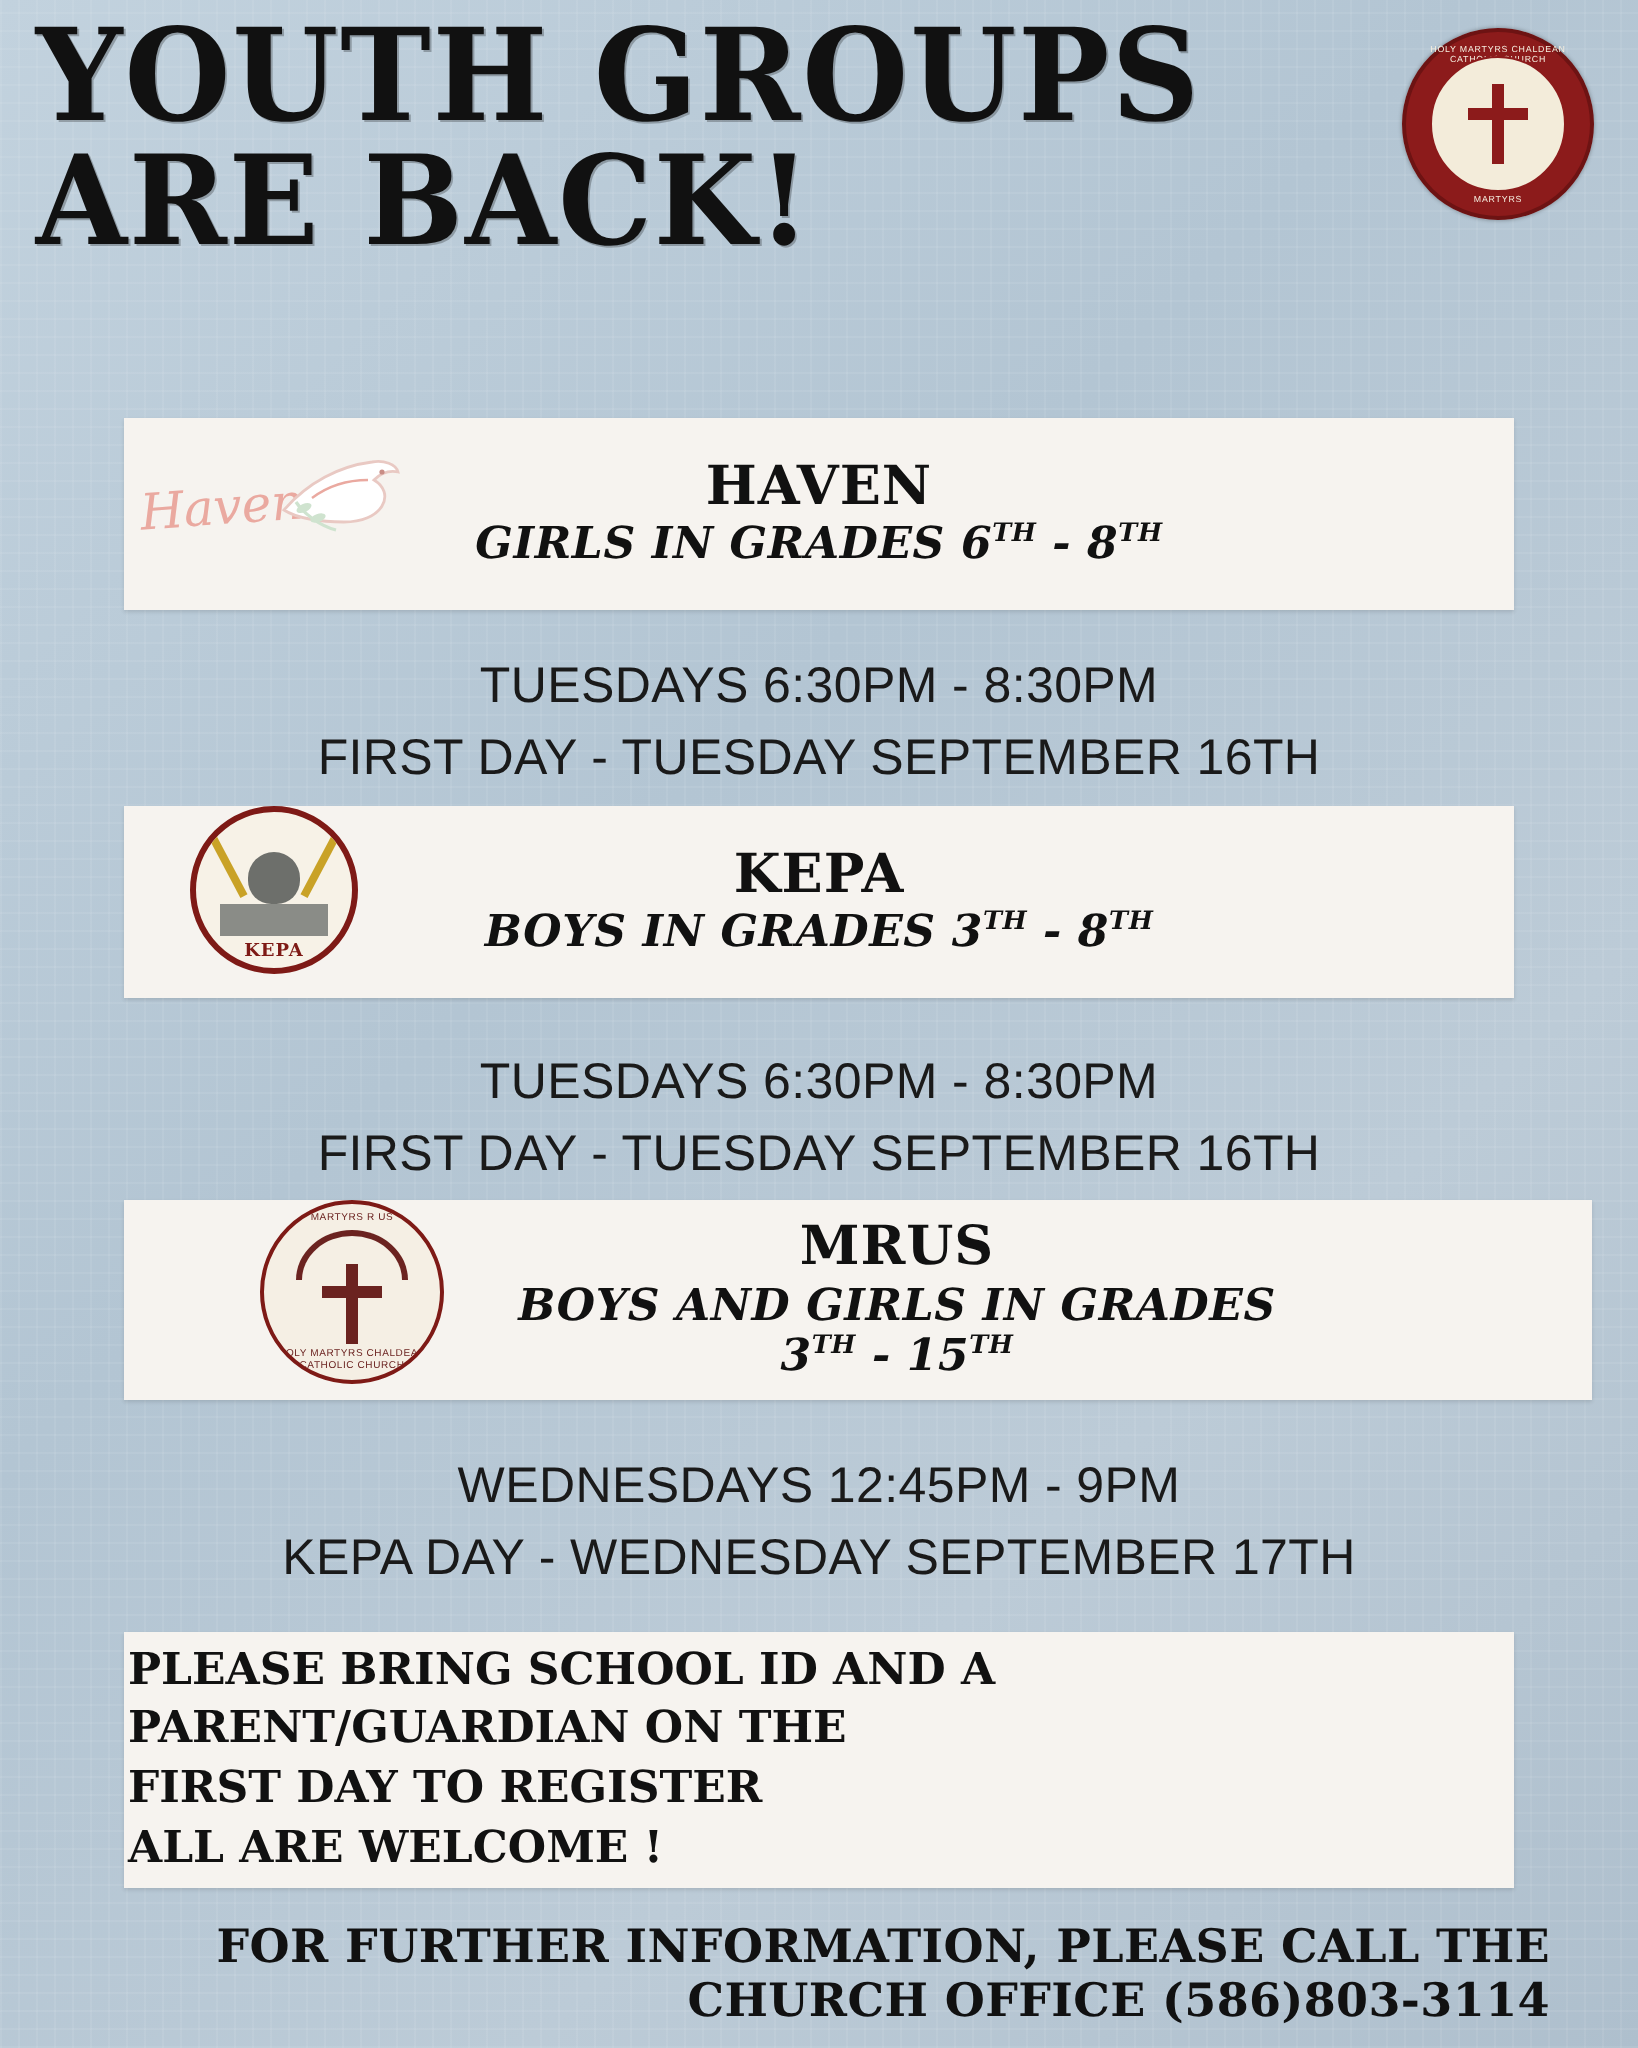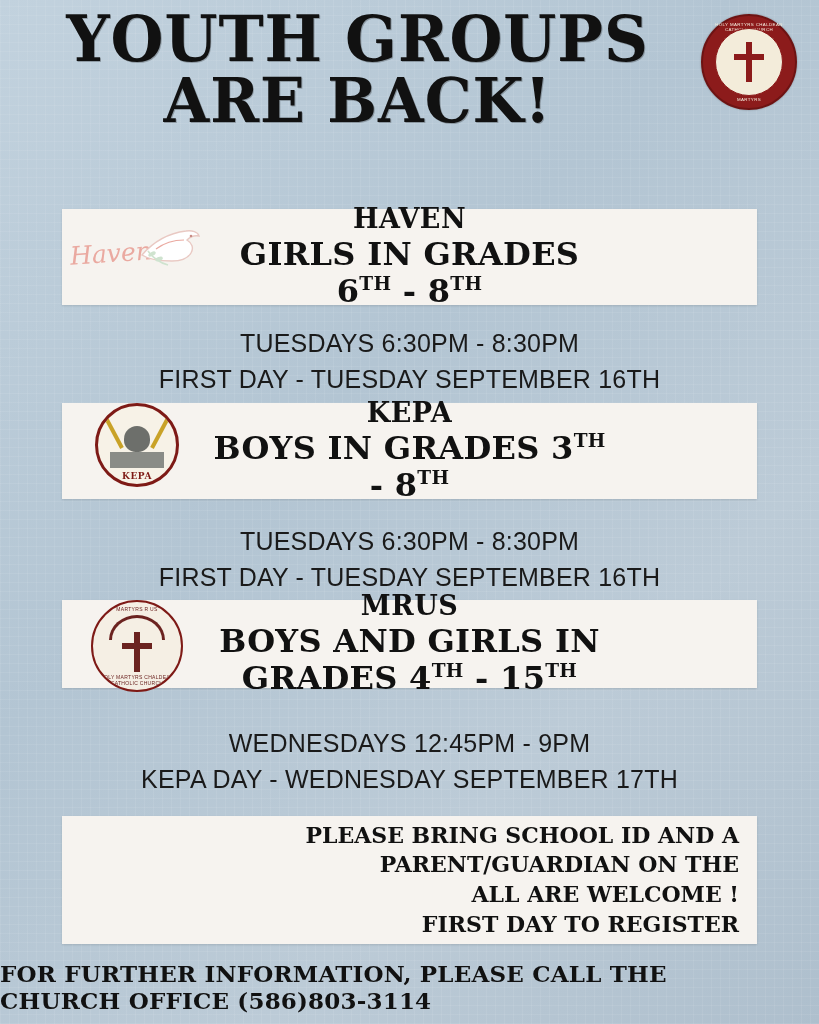--- a/index.html
+++ b/index.html
@@ -24,21 +24,20 @@
       linear-gradient(135deg, #c2d2de 0%, #b3c5d3 40%, #bccbd7 70%, #aebfcd 100%);
     overflow: hidden;
   }
 
   
   .title-block {
     position: absolute;
     top: 8px;
     left: 0;
     width: 715px;
-    text-align: center;
     color: #111;
   }
   .title-line {
     font-family: "DejaVu Serif", serif;
     font-weight: bold;
     font-size: 64px;
     line-height: 0.98;
     letter-spacing: 1px;
     transform: scaleX(0.95);
     text-shadow: 1px 1px 0 rgba(0,0,0,0.25);
@@ -111,24 +110,25 @@
     font-family: "DejaVu Serif", serif;
     font-weight: bold;
     color: #111;
   }
   .group-name {
     font-size: 27px;
     letter-spacing: 0.5px;
     line-height: 1.1;
   }
   .group-desc {
-    font-size: 32px;
+    font-size: 22px;
     letter-spacing: 0.3px;
     line-height: 1.15;
     margin-top: 2px;
+    font-style: italic;
   }
   .group-desc sup {
     font-size: 0.58em;
     vertical-align: super;
   }
 
   
   .logo-slot {
     width: 150px;
     height: 100%;
@@ -254,32 +254,32 @@
     letter-spacing: 0.2px;
   }
 
   
   .notice-text {
     font-family: "DejaVu Serif", serif;
     font-weight: bold;
     font-size: 22px;
     line-height: 1.35;
     color: #111;
-    text-align: right;
+    text-align: left;
     width: 100%;
-    padding: 6px 18px;
+    padding: 6px 2px;
     box-sizing: border-box;
   }
 
   
   .footer {
     position: absolute;
     left: 0; bottom: 10px;
     width: 775px;
-    text-align: left;
+    text-align: right;
     font-family: "DejaVu Serif", serif;
     font-weight: bold;
     font-size: 23px;
     color: #111;
     letter-spacing: 0.2px;
   }
 </style>
 </head>
 <body>
 
@@ -339,44 +339,44 @@
       <div class="group-desc"><span>BOYS IN GRADES 3</span><sup>TH</sup><span> - 8</span><sup>TH</sup></div>
     </div>
     <div class="logo-slot"></div>
   </div>
 
   <div class="times" style="top:523px;">
     <div>TUESDAYS 6:30PM - 8:30PM</div>
     <div>FIRST DAY - TUESDAY SEPTEMBER 16TH</div>
   </div>
 
-  <div class="panel" style="left:62px; top:600px; width:695px; height:88px;">
+  <div class="panel" style="left:62px; top:600px; width:695px; height:100px;padding-left:39px;">
     <div class="logo-slot">
       <div class="mrus-logo">
         <div class="mrus-ring-top">MARTYRS R US</div>
         <div class="mrus-crown"></div>
         <div class="mrus-cross"></div>
         <div class="mrus-ring-bottom">HOLY MARTYRS CHALDEAN CATHOLIC CHURCH</div>
       </div>
     </div>
     <div class="panel-text">
       <div class="group-name">MRUS</div>
-      <div class="group-desc"><span>BOYS AND GIRLS IN GRADES 4</span><sup>TH</sup><span> - 15</span><sup>TH</sup></div>
+      <div class="group-desc"><span>BOYS AND GIRLS IN GRADES 3</span><sup>TH</sup><span> - 15</span><sup>TH</sup></div>
     </div>
     <div class="logo-slot"></div>
   </div>
 
   <div class="times" style="top:725px;">
     <div>WEDNESDAYS 12:45PM - 9PM</div>
     <div>KEPA DAY - WEDNESDAY SEPTEMBER 17TH</div>
   </div>
 
   <div class="panel" style="left:62px; top:816px; width:695px; height:128px;">
     <div class="notice-text">
       <div>PLEASE BRING SCHOOL ID AND A PARENT/GUARDIAN ON THE</div>
+      <div>FIRST DAY TO REGISTER</div>
       <div>ALL ARE WELCOME !</div>
-      <div>FIRST DAY TO REGISTER</div>
     </div>
   </div>
 
   <div class="footer">FOR FURTHER INFORMATION, PLEASE CALL THE CHURCH OFFICE (586)803-3114</div>
 
 </div>
 
 </body></html>

